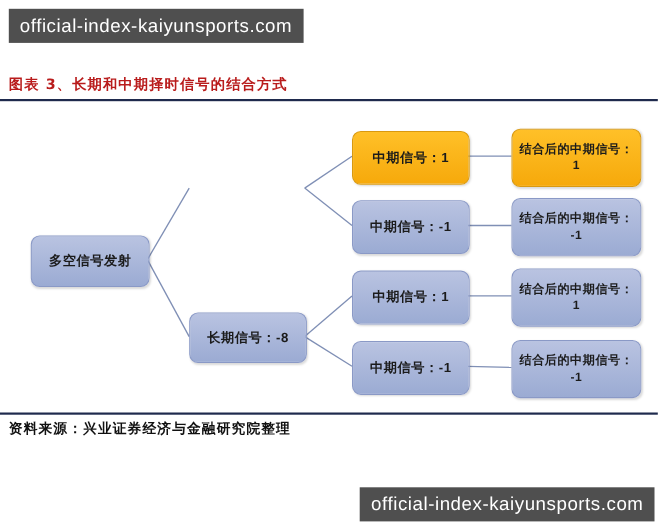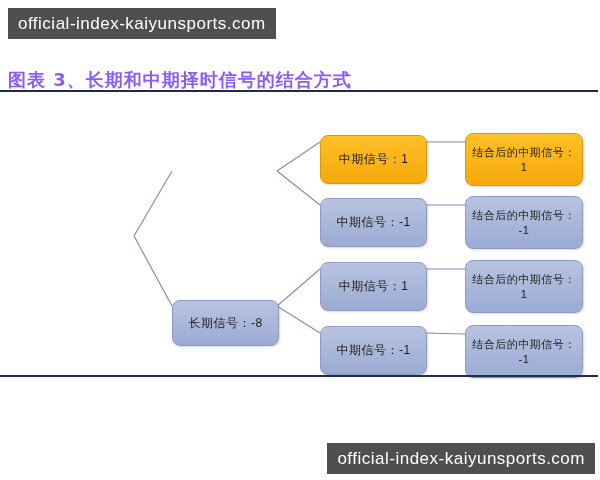--- a/index.html
+++ b/index.html
@@ -20,21 +20,21 @@
     height:31px;
     padding:0 10px;
     letter-spacing:0.5px;
     white-space:nowrap;
   }
   .banner-top { left:8px; top:8px; }
   .banner-bottom { right:5px; top:443px; }
 
   .fig-title {
     position:absolute; left:8px; top:68px;
-    font-size:18px; font-weight:bold; color:#8b5cf6;
+    font-size:13px; font-weight:bold; color:#b91c1c;
     letter-spacing:1px;
     font-family:"DejaVu Sans","Liberation Sans",sans-serif;
   }
   .title-rule {
     position:absolute; left:0; top:90px; width:598px; height:2px;
     background:#1f2a4d;
   }
   .source-rule {
     position:absolute; left:0; top:375px; width:598px; height:2px;
     background:#1f2a4d;
@@ -44,25 +44,24 @@
     font-size:12.5px; font-weight:bold; color:#111;
     letter-spacing:1px;
   }
 
   svg.connectors { position:absolute; left:0; top:0; width:600px; height:480px; }
 
   .box {
     position:absolute;
     border-radius:8px;
     display:flex; align-items:center; justify-content:center;
-    font-weight:normal; font-size:12px; color:#1b1b1b;
+    font-weight:bold; font-size:12px; color:#1b1b1b;
     text-align:center;
     box-shadow:1px 1px 2px rgba(0,0,0,0.15);
     letter-spacing:0.5px;
-    margin-top:16px;
   }
   .box.blue {
     background:linear-gradient(#b9c3e1, #9babd3);
     border:1px solid #8a99c6;
   }
   .box.orange {
     background:linear-gradient(#ffc028, #f6a90b);
     border:1px solid #d9990f;
   }
   .box.combined { flex-direction:column; font-size:11px; line-height:1.3; }
@@ -88,20 +87,23 @@
       <line x1="277" y1="171" x2="320" y2="205"></line>
       <line x1="277" y1="306" x2="320" y2="269"></line>
       <line x1="277" y1="306" x2="320" y2="333"></line>
       <line x1="425" y1="142" x2="465" y2="142"></line>
       <line x1="425" y1="205" x2="465" y2="205"></line>
       <line x1="425" y1="269" x2="465" y2="269"></line>
       <line x1="425" y1="333" x2="465" y2="334"></line>
     </g>
   </svg>
 
+  <div class="box blue" style="left:28px;top:214px;width:106px;height:45px">
+    <span>多空信号发射</span>
+  </div>
 
   <div class="box blue" style="left:172px;top:284px;width:105px;height:44px">
     <span>长期信号：-8</span>
   </div>
 
   <div class="box orange" style="left:320px;top:119px;width:105px;height:47px">
     <span>中期信号：1</span>
   </div>
   <div class="box blue" style="left:320px;top:182px;width:105px;height:47px">
     <span>中期信号：-1</span>
@@ -124,18 +126,19 @@
   <div class="box blue combined" style="left:465px;top:244px;width:116px;height:51px">
     <span class="lbl">结合后的中期信号：</span>
     <span class="val">1</span>
   </div>
   <div class="box blue combined" style="left:465px;top:309px;width:116px;height:51px">
     <span class="lbl">结合后的中期信号：</span>
     <span class="val">-1</span>
   </div>
 
   <div class="source-rule"></div>
+  <div class="source-text">资料来源：兴业证券经济与金融研究院整理</div>
 
   <div class="banner banner-bottom">
     <span>official-index-kaiyunsports.com</span>
   </div>
 
 </div>
 
 </body></html>

